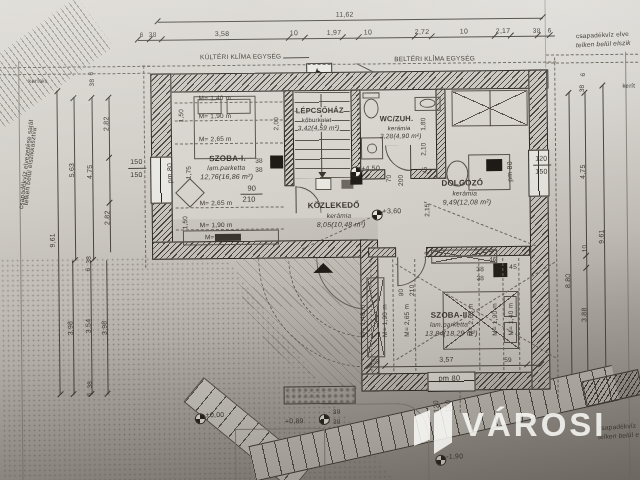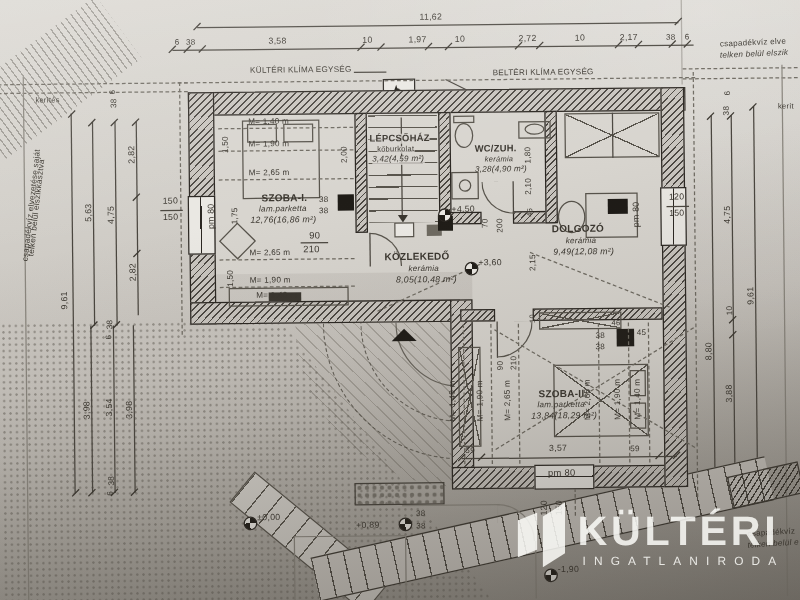--- a/index.html
+++ b/index.html
@@ -340,16 +340,15 @@
   <div class="lvl" style="left:433px;top:456px;"></div>
   <span class="lbl" style="left:444px;top:454px;">-1,90</span>
 
 </div>
 
 <div id="shade"></div>
 
 <div id="wm">
   <div class="mark" style="left:8px;top:12px;width:16px;height:36px;clip-path:polygon(0 18%,100% 0,100% 82%,0 100%);"></div>
   <div class="mark" style="left:28px;top:4px;width:18px;height:52px;clip-path:polygon(0 22%,100% 0,100% 78%,0 100%);"></div>
-  <div class="brand">KÜLTÉRI</div>
-  <div class="sub">INGATLANIRODA</div>
+  <div class="brand">VÁROSI</div>
 </div>
 </div>
 
 </body></html>

